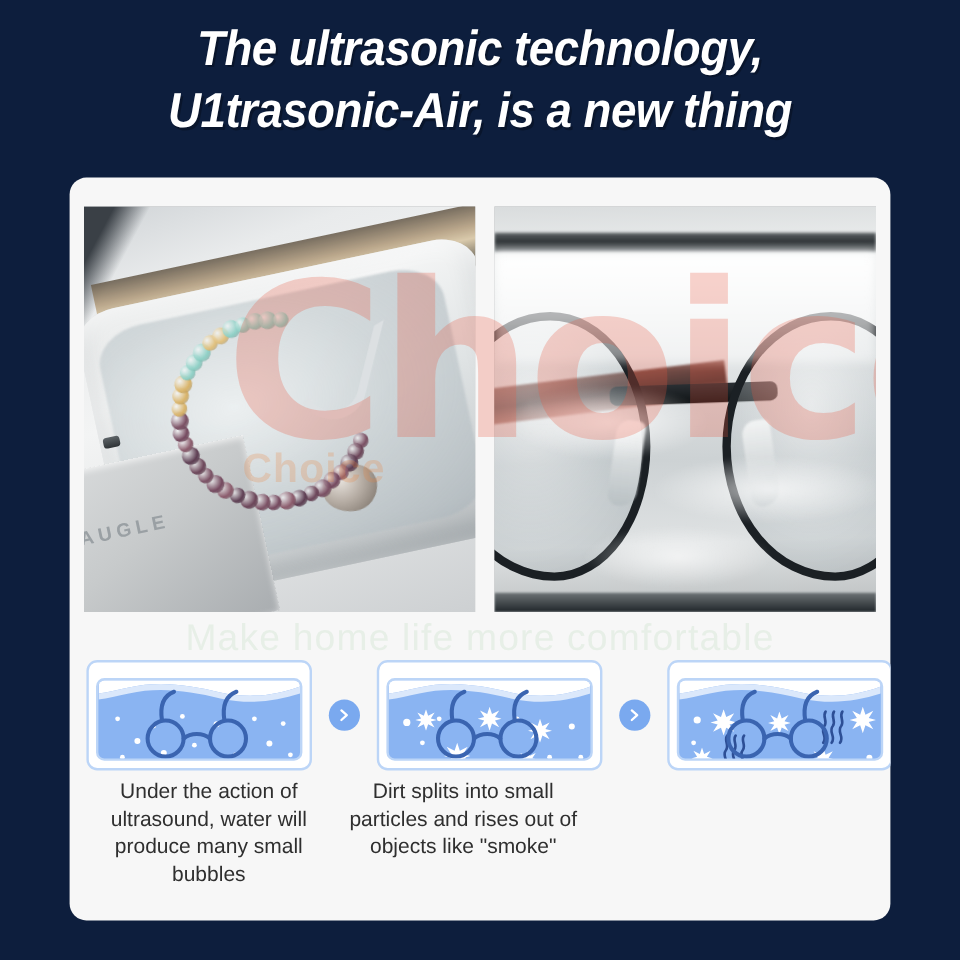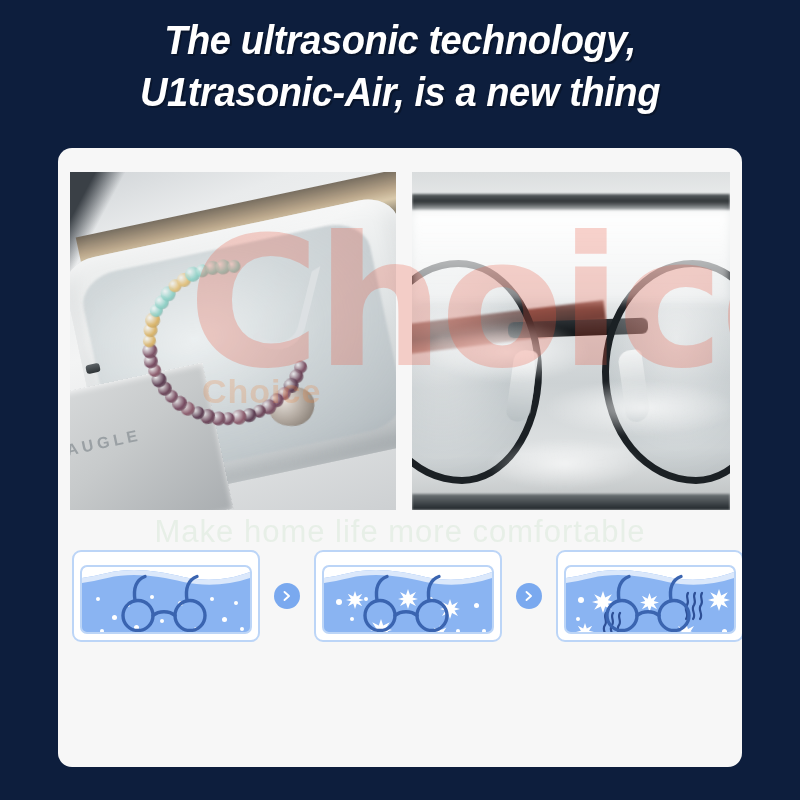--- a/index.html
+++ b/index.html
@@ -477,15 +477,17 @@
               <path d="M21,29 C19,16 23,8 31,5"></path>
               <path d="M73,29 C71,16 75,8 83,5"></path>
             </g>
           </svg>
         </div>
       </div>
     </div>
   </div>
 
   <div class="captions">
+    <div class="cap cap1">Under the action of ultrasound, water will produce many small bubbles</div>
+    <div class="cap cap3">Dirt splits into small particles  and rises out of objects like "smoke"</div>
   </div>
 
 </div>
 
 </body></html>

